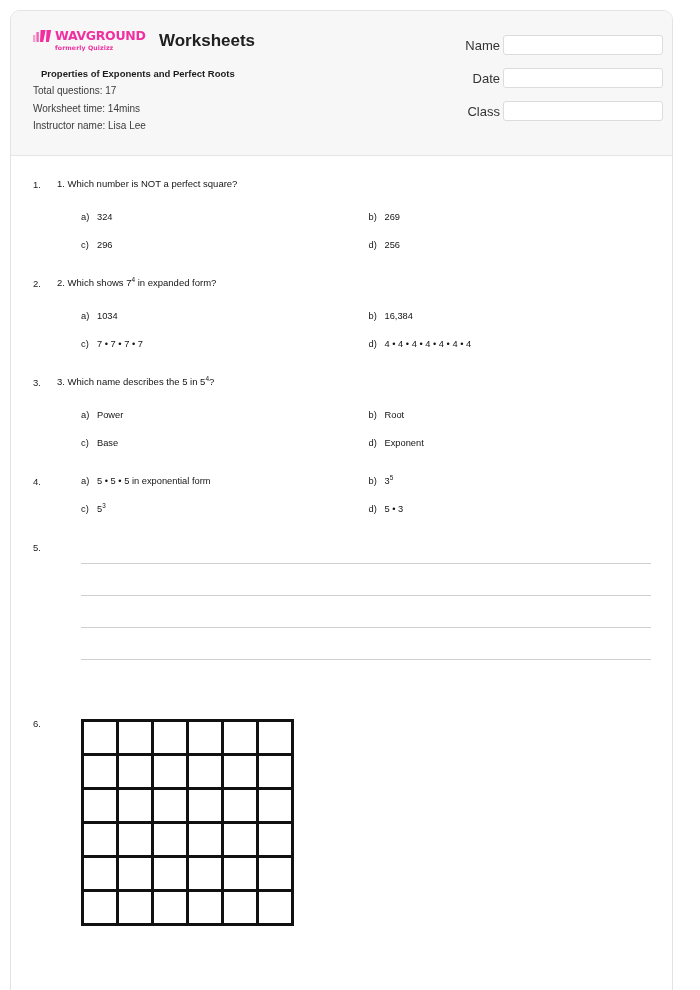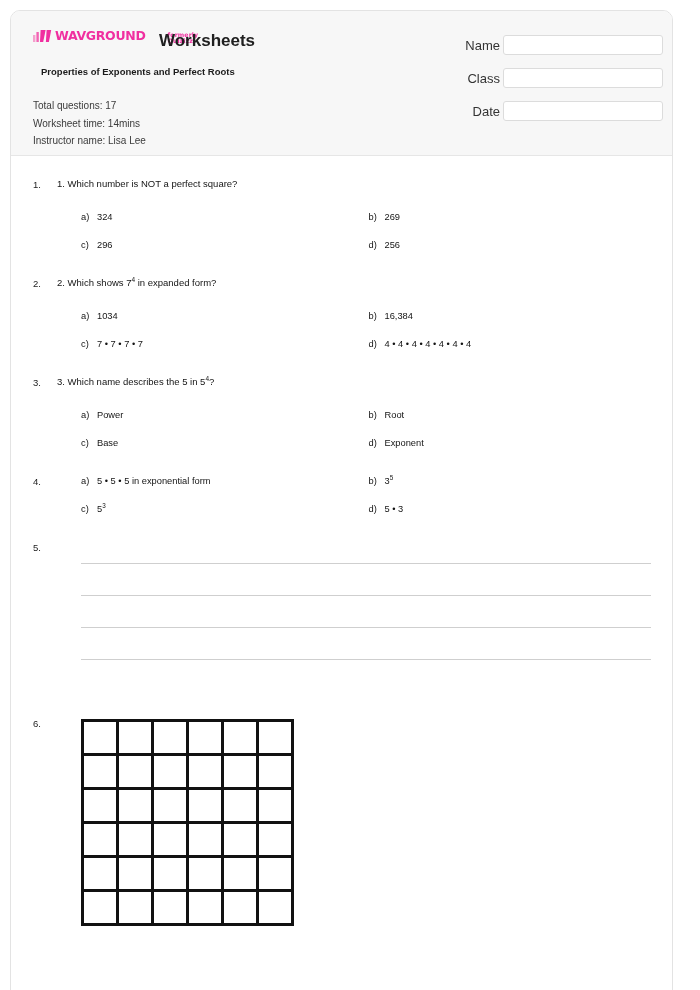--- a/index.html
+++ b/index.html
@@ -38,21 +38,21 @@
 
   .brand-row {
     display: flex;
     align-items: flex-start;
     gap: 10px;
   }
 
   .logo-block {
     width: 100px;
     display: flex;
-    flex-direction: row;
+    flex-direction: column;
     align-items: flex-start;
     padding-top: 1px;
   }
 
   .logo-line {
     display: flex;
     align-items: center;
     gap: 3px;
   }
 
@@ -90,21 +90,21 @@
   }
 
   .meta {
     margin-top: 17px;
   }
 
   .meta-title {
     font-size: 9.5px;
     font-weight: bold;
     color: #1c1c1c;
-    margin-bottom: 23px;
+    margin-bottom: 6px;
     line-height: 1.2;
     padding-left: 8px;
   }
 
   .meta-line {
     font-size: 10px;
     color: #3b3b3b;
     line-height: 1.25;
     margin-bottom: 5px;
   }
@@ -272,25 +272,25 @@
       <div class="meta-line">Worksheet time: 14mins</div>
       <div class="meta-line">Instructor name: Lisa Lee</div>
     </div>
 
     <div class="fields">
       <div class="field-row">
         <span class="field-label">Name</span>
         <input class="field-input" type="text" placeholder="" style="">
       </div>
       <div class="field-row">
+        <span class="field-label">Date</span>
+        <input class="field-input" type="text" placeholder="" style="">
+      </div>
+      <div class="field-row">
         <span class="field-label">Class</span>
-        <input class="field-input" type="text" placeholder="" style="">
-      </div>
-      <div class="field-row">
-        <span class="field-label">Date</span>
         <input class="field-input" type="text" placeholder="" style="">
       </div>
     </div>
   </div>
 
   <div class="body">
       <div class="question">
         <div class="q-index">1.</div>
         <div class="q-body">
           <div class="q-text">1. Which number is NOT a perfect square?</div>

